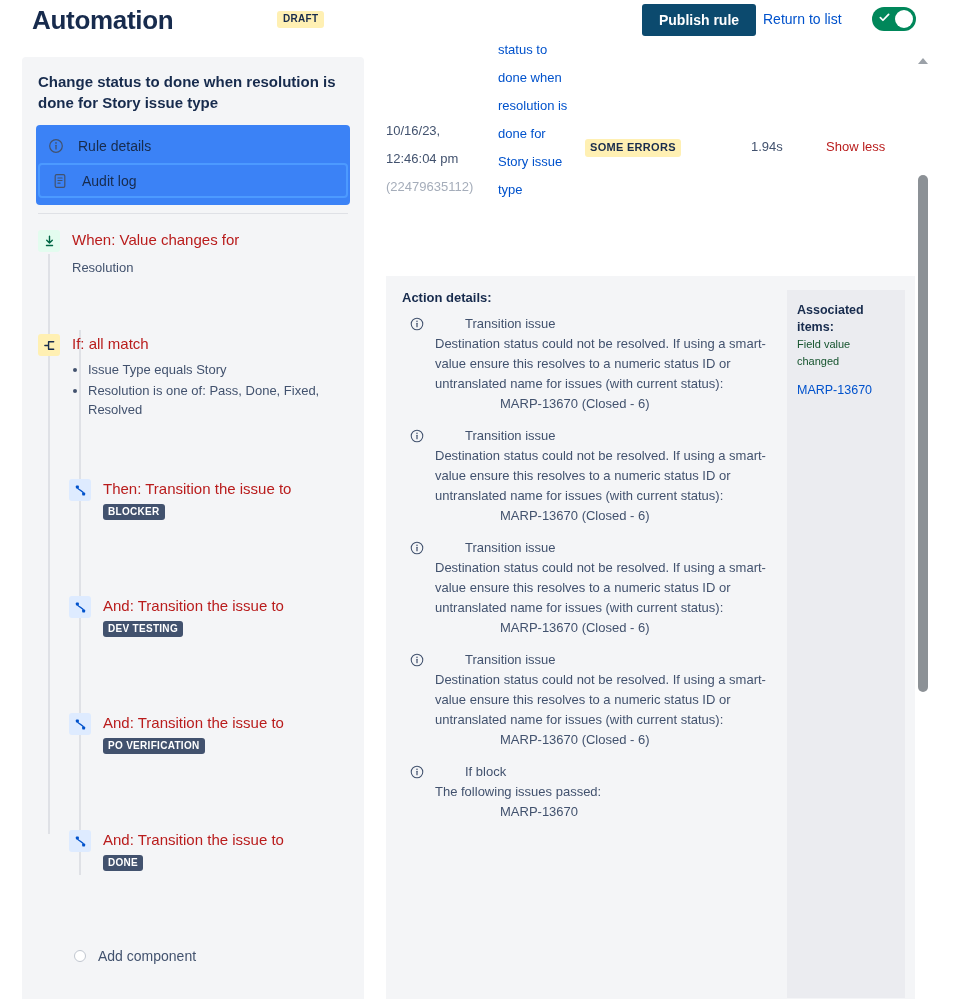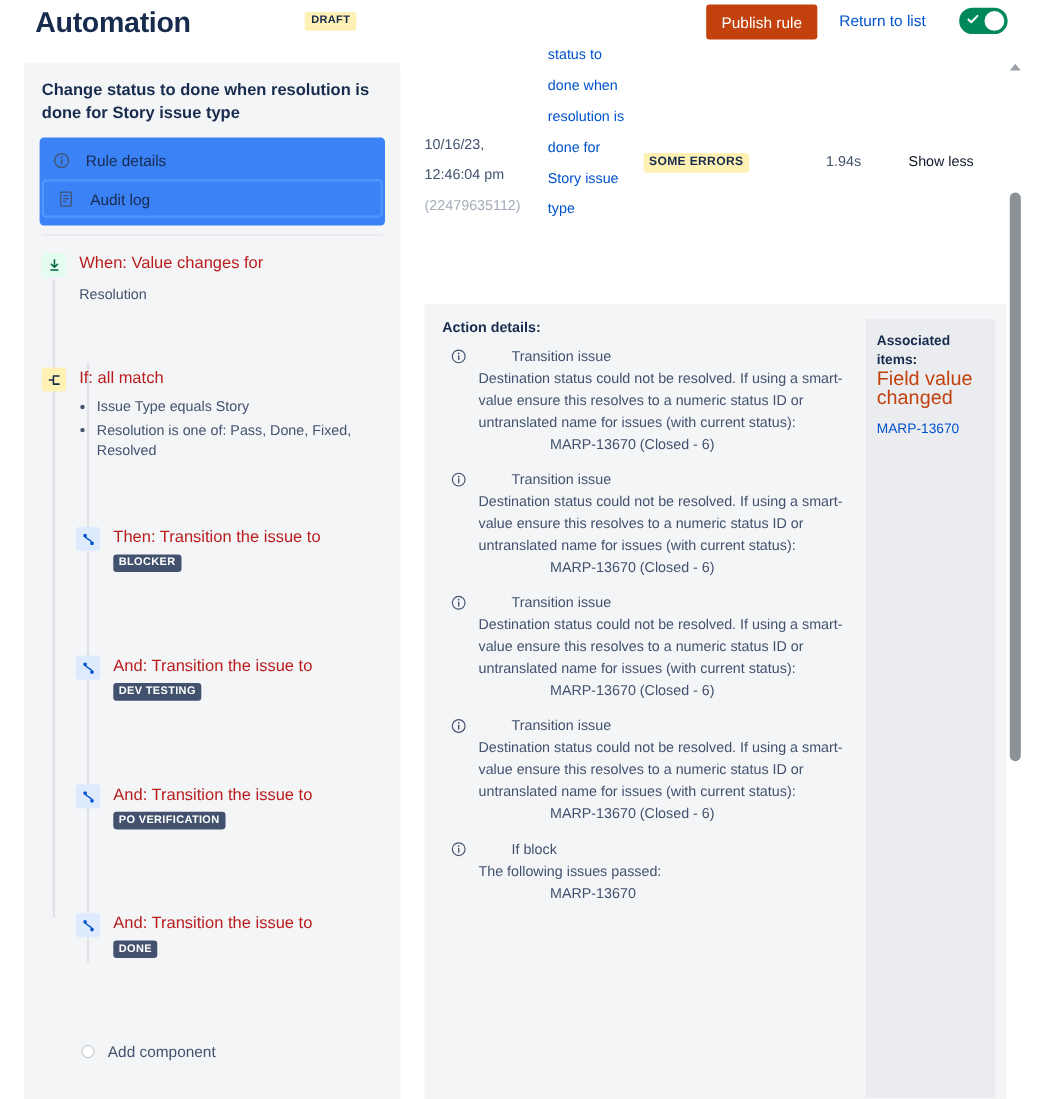--- a/index.html
+++ b/index.html
@@ -24,23 +24,23 @@
     color: #172B4D; line-height: 36px;
   }
   .draft-badge {
     position: absolute; left: 277px; top: 11px;
     background: #FFF0B3; color: #172B4D;
     font-size: 10px; font-weight: 700; letter-spacing: 0.3px;
     padding: 2px 6px 3px; border-radius: 3px; line-height: 12px;
   }
   .publish-btn {
     position: absolute; left: 642px; top: 4px;
-    width: 101px; height: 32px; border: none; border-radius: 3px;
-    background: #c2410c; color: #fff;
-    font-size: 14px; font-weight: 400; font-family: inherit;
+    width: 114px; height: 32px; border: none; border-radius: 3px;
+    background: #0c4a6e; color: #fff;
+    font-size: 14px; font-weight: 700; font-family: inherit;
     cursor: pointer; line-height: 32px; padding: 0;
   }
   .return-link {
     position: absolute; left: 763px; top: 11px;
     color: #0052CC; font-size: 14px; text-decoration: none; cursor: pointer;
   }
   .toggle {
     position: absolute; left: 872px; top: 7px;
     width: 44px; height: 24px; border-radius: 12px;
     background: #00875A; cursor: pointer;
@@ -137,40 +137,40 @@
     background: #FFF0B3; color: #172B4D;
     font-size: 11px; font-weight: 700; letter-spacing: 0.3px;
     padding: 2px 5px 3px; border-radius: 3px; line-height: 13px;
   }
   .log-dur {
     position: absolute; left: 378px; top: 95px;
     font-size: 13px; color: #42526E;
   }
   .log-show {
     position: absolute; left: 453px; top: 95px;
-    font-size: 13px; color: #0f172a; cursor: pointer;
+    font-size: 13px; color: #b91c1c; cursor: pointer;
   }
 
   .details-panel {
     position: absolute; left: 13px; top: 232px;
     width: 532px; height: 740px;
     background: #F4F5F7;
     padding: 14px 0 0 0;
   }
   .details-head {
     font-size: 13px; font-weight: 700; color: #172B4D;
     margin: 0 0 10px 16px;
   }
   .assoc {
     position: absolute; right: 13px; top: 14px;
     width: 118px; height: 708px;
     background: #EBECF0; padding: 12px 10px;
   }
   .assoc-title { font-size: 12.5px; font-weight: 700; color: #172B4D; line-height: 17px; }
-  .assoc-sub { font-size: 18px; color: #c2410c; line-height: 17px; }
+  .assoc-sub { font-size: 11px; color: #14532d; line-height: 17px; }
   .assoc-link { font-size: 12.5px; color: #0052CC; margin-top: 13px; display:block; cursor: pointer; }
 
   .entry { position: relative; padding-left: 49px; margin-bottom: 13px; padding-right: 140px; }
   .entry-ico { position: absolute; left: 24px; top: 2px; width: 14px; height: 14px; color: #42526E; }
   .entry-title { font-size: 13px; color: #42526E; line-height: 18px; margin-left: 30px; }
   .entry-body { font-size: 13px; color: #42526E; line-height: 20px; margin-top: 1px; }
   .entry-issue { font-size: 13px; color: #42526E; line-height: 20px; padding-left: 65px; }
 
   
   .scrollbar {

